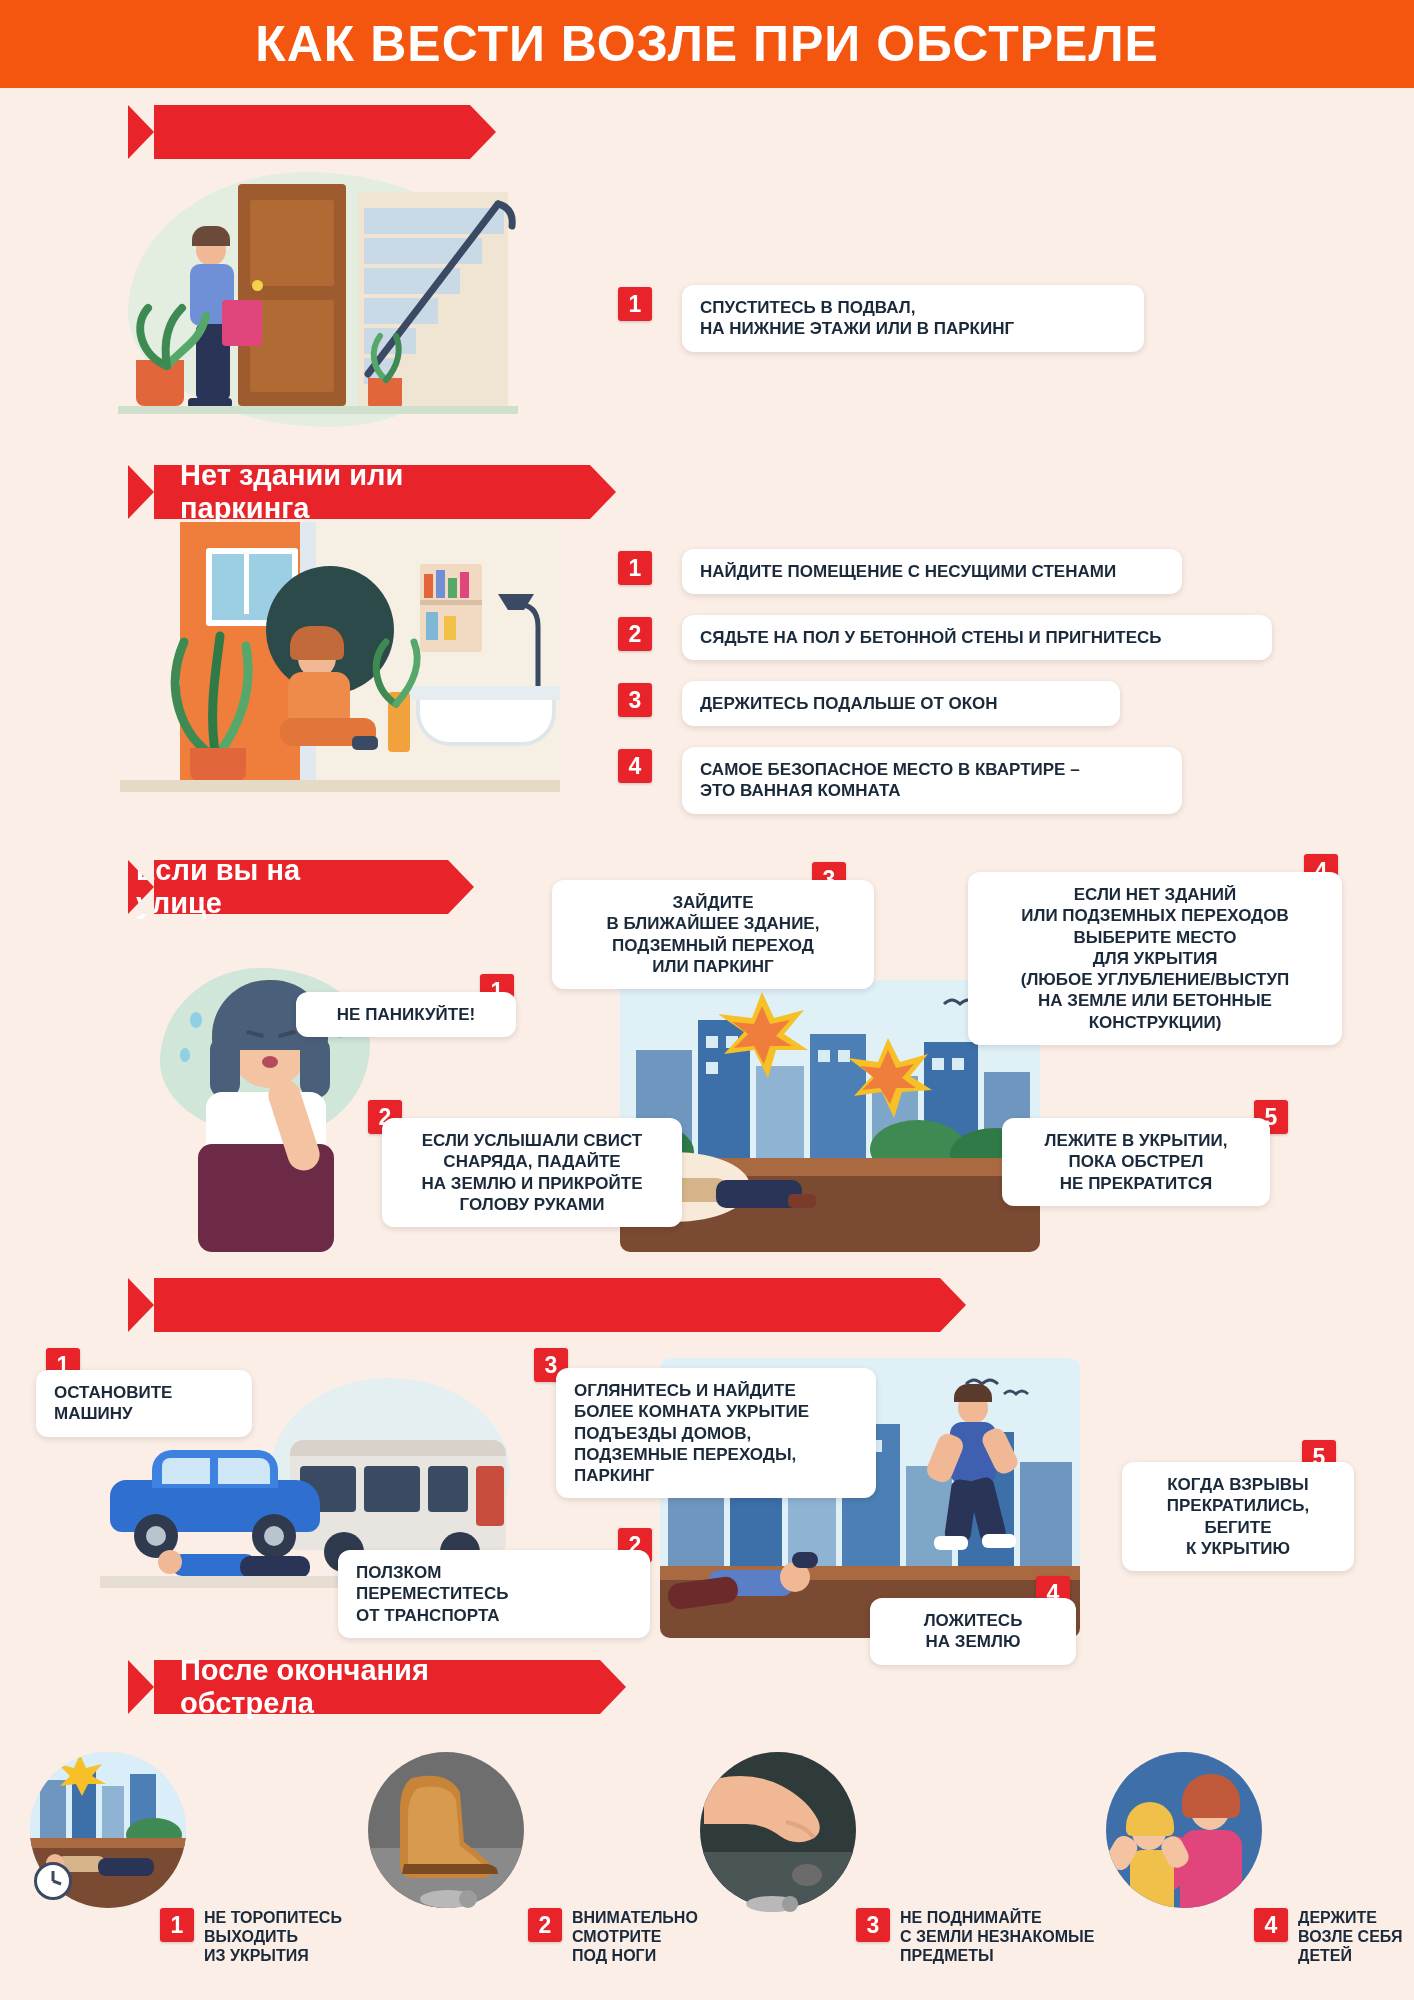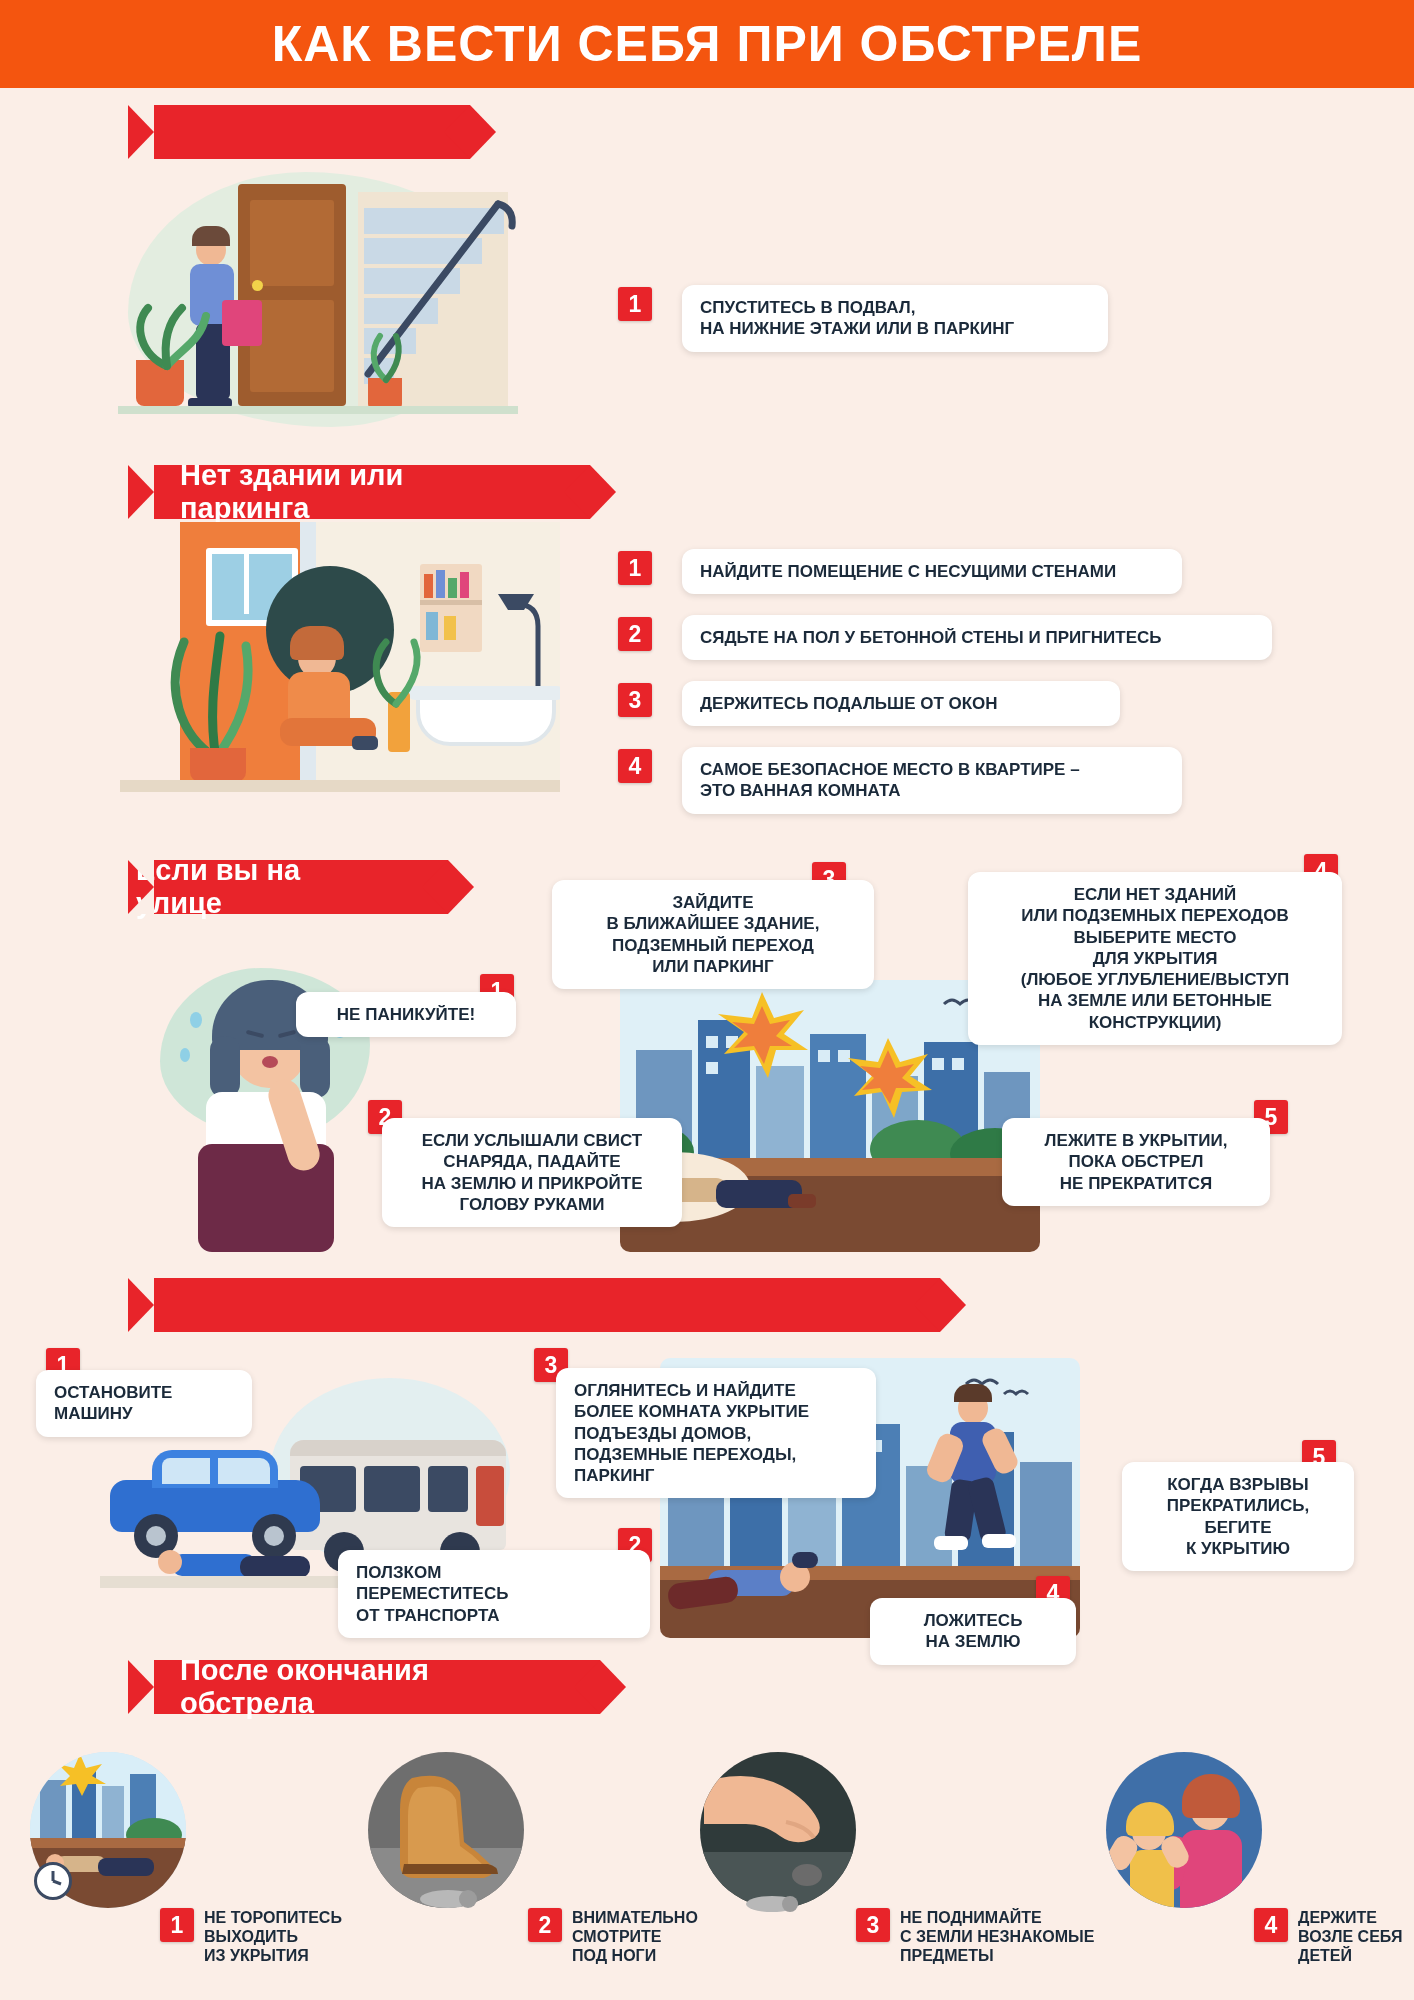--- a/index.html
+++ b/index.html
@@ -58,21 +58,21 @@
   
   .bcircle{position:absolute;border-radius:50%;overflow:hidden;}
   .bottom-text{
     position:absolute;font-size:16px;font-weight:bold;color:#1b2a3a;line-height:1.2;
   }
 </style>
 </head>
 <body>
 
 <div class="header">
-  <h1>КАК ВЕСТИ СЕБЯ ПРИ ОБСТРЕЛЕ</h1>
+  <h1>КАК ВЕСТИ ВОЗЛЕ ПРИ ОБСТРЕЛЕ</h1>
 </div>
 
 <div class="ribbon" style="left:128px;top:105px;width:342px;">
   <span class="tail"></span>
 </div>
 
 <div class="illus" style="left:118px;top:162px;width:400px;height:290px;">
   <div class="blob" style="left:10px;top:10px;width:370px;height:255px;background:#e3ede0;"></div>
 
   <div class="rect" style="left:240px;top:30px;width:150px;height:215px;background:#f0e4d2;"></div>
@@ -108,21 +108,21 @@
   </svg>
   <div class="rect" style="left:250px;top:216px;width:34px;height:32px;background:#e2663c;border-radius:0 0 6px 6px;"></div>
   <svg width="50" height="60" style="position:absolute;left:244px;top:166px;">
     <path d="M24 52 C10 40 8 22 18 8" stroke="#55a86a" stroke-width="6" fill="none" stroke-linecap="round"></path>
     <path d="M24 52 C36 38 40 22 34 8" stroke="#3f8a52" stroke-width="6" fill="none" stroke-linecap="round"></path>
   </svg>
   <div class="rect" style="left:0px;top:244px;width:400px;height:8px;background:#cfe0cd;"></div>
 </div>
 
 <div class="num" style="left:618px;top:287px;">1</div>
-<div class="callout" style="left:682px;top:285px;width:426px;white-space:pre-line;">СПУСТИТЕСЬ В ПОДВАЛ,
+<div class="callout" style="left:682px;top:285px;width:462px;white-space:pre-line;">СПУСТИТЕСЬ В ПОДВАЛ,
 НА НИЖНИЕ ЭТАЖИ ИЛИ В ПАРКИНГ</div>
 
 <div class="ribbon" style="left:128px;top:465px;width:462px;">
   <span>Нет здании или паркинга</span>
   <span class="tail"></span>
 </div>
 
 <div class="illus" style="left:120px;top:522px;width:440px;height:290px;">
   <div class="rect" style="left:60px;top:0px;width:380px;height:258px;background:#f6efe3;"></div>
   <div class="rect" style="left:60px;top:0px;width:120px;height:258px;background:#ef7e3c;"></div>

